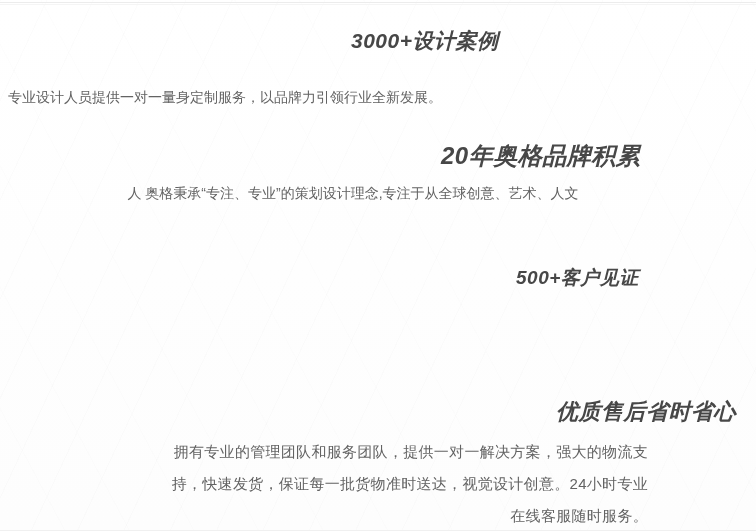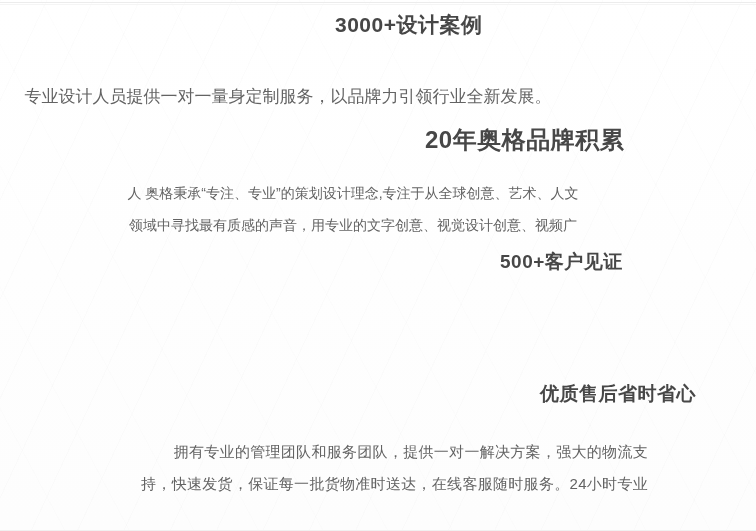--- a/index.html
+++ b/index.html
@@ -24,44 +24,45 @@
     right: 0;
     height: 1px;
     background: #ececec;
   }
   .hairline.top { top: 2px; }
   .hairline.top2 { top: 4px; background: #f5f5f5; }
   .hairline.bottom { bottom: 0; background: #f0f0f0; }
 
   .hd {
     position: absolute;
-    margin: 0;
+    margin: 16px;
     font-weight: bold;
     color: #474747;
     line-height: 1.2;
     white-space: nowrap;
     letter-spacing: 0.5px;
+    font-style: italic;
   }
   .hd1 { left: 335px; top: 12px;  font-size: 21px; }
   .hd2 { left: 425px; top: 126px; font-size: 24px; }
   .hd3 { left: 500px; top: 251px; font-size: 19px; }
-  .hd4 { left: 540px; top: 383px; font-size: 19px; }
+  .hd4 { left: 540px; top: 383px; font-size: 22px; }
 
   .para {
     position: absolute;
     margin: 0;
     color: #636363;
     line-height: 32px;
   }
   .p1 {
     left: 8px;
     top: 81px;
     width: 560px;
-    font-size: 17px;
-    text-align: center;
+    font-size: 14px;
+    text-align: left;
   }
   .p2 {
     left: 103px;
     top: 177px;
     width: 500px;
     font-size: 14px;
     text-align: center;
   }
   .p3 {
     left: 97px;
@@ -91,28 +92,28 @@
   <div class="hairline top2"></div>
 
   <h2 class="hd hd1">3000+设计案例</h2>
 
   <p class="para p1">专业设计人员提供一对一量身定制服务，以品牌力引领行业全新发展。</p>
 
   <h2 class="hd hd2">20年奥格品牌积累</h2>
 
   <div class="para p2">
     <div class="tline">人 奥格秉承“专注、专业”的策划设计理念,专注于从全球创意、艺术、人文</div>
-    <div class="tline">领域中寻找最有质感的声音，用专业的文字创意、视觉设计创意、视频广</div>
   </div>
 
   <h2 class="hd hd3">500+客户见证</h2>
 
 
   <h2 class="hd hd4">优质售后省时省心</h2>
 
   <div class="para p4">
     <div class="tline">拥有专业的管理团队和服务团队，提供一对一解决方案，强大的物流支</div>
-    <div class="tline">持，快速发货，保证每一批货物准时送达，在线客服随时服务。24小时专业</div>
+    <div class="tline">持，快速发货，保证每一批货物准时送达，视觉设计创意。24小时专业</div>
+    <div class="tline">在线客服随时服务。</div>
   </div>
 
   <div class="hairline bottom"></div>
 
 </div>
 
 </body></html>

